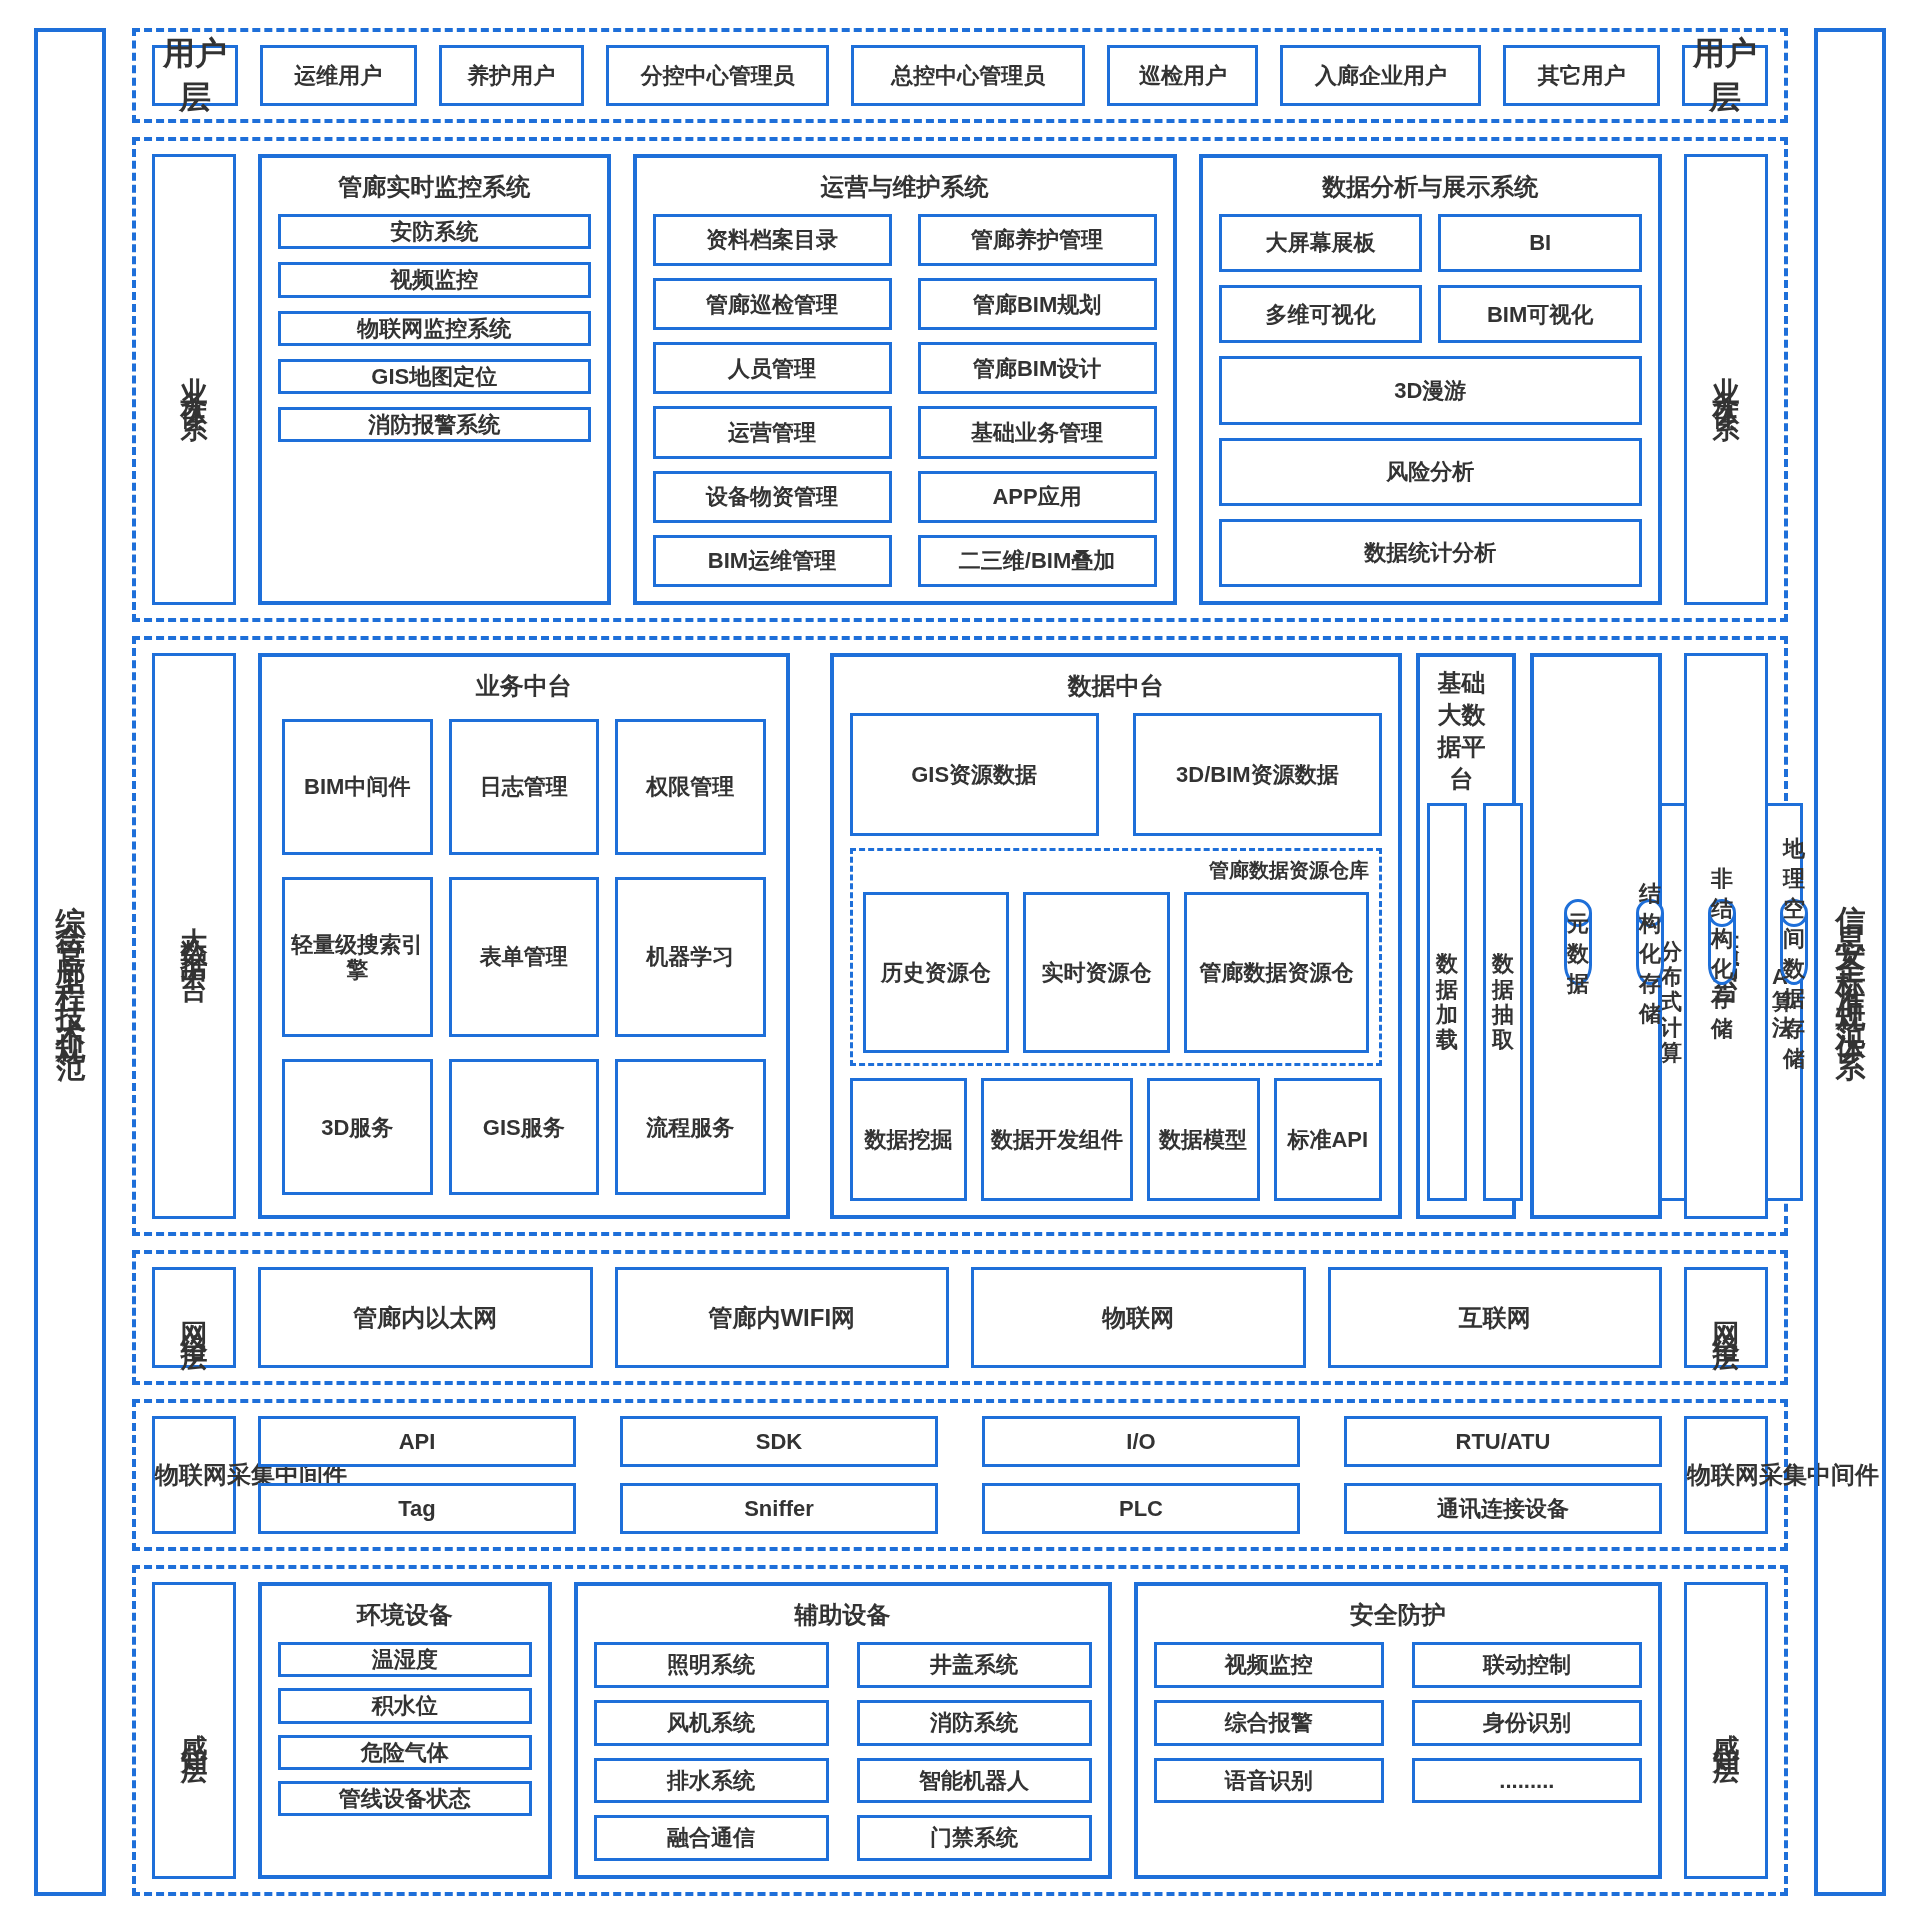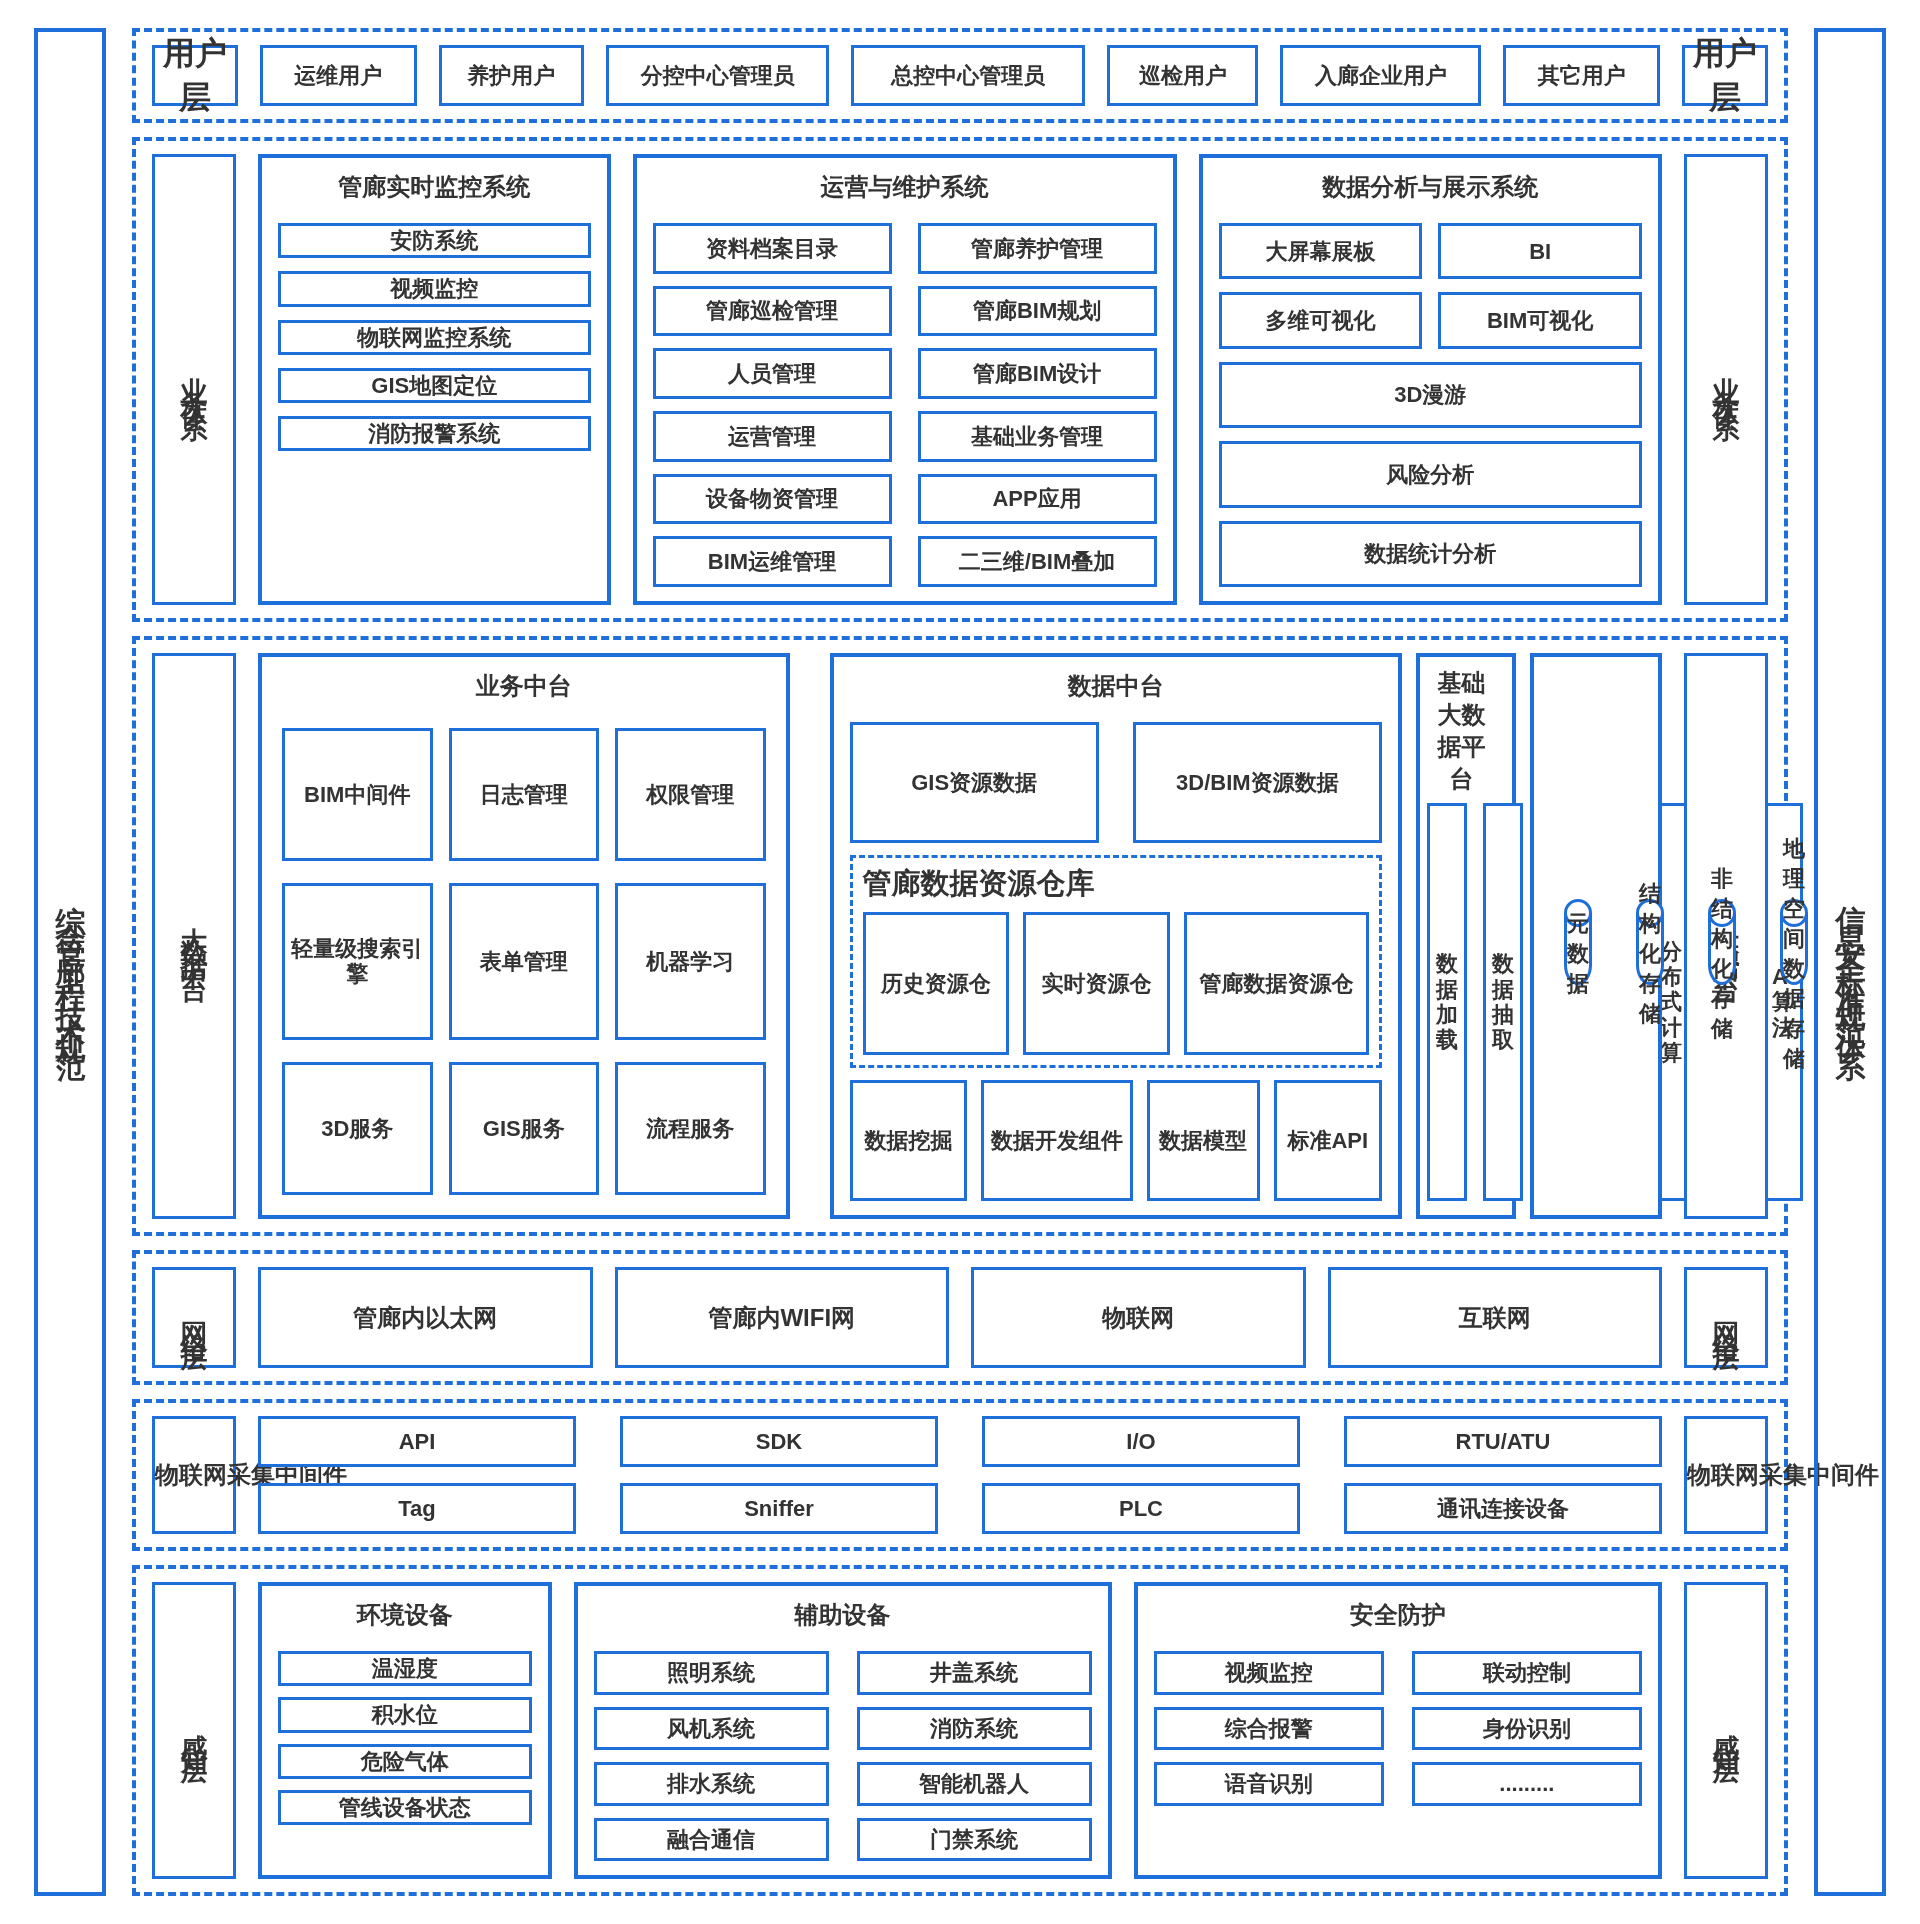--- a/index.html
+++ b/index.html
@@ -57,39 +57,39 @@
   
   .ibox{
     border:3px solid var(--blue);box-sizing:border-box;background:#fff;
     display:flex;align-items:center;justify-content:center;
     text-align:center;font-size:22px;line-height:1.15;padding:2px 6px;
   }
   .gbox{
     border:4px solid var(--blue);box-sizing:border-box;background:#fff;
     display:flex;flex-direction:column;padding:8px 16px 14px;min-width:0;
   }
-  .gtitle{flex:0 0 auto;text-align:center;font-size:24px;padding:5px 0 20px;}
+  .gtitle{flex:0 0 auto;text-align:center;font-size:24px;padding:5px 0 11px;}
   .col{display:flex;flex-direction:column;gap:13px;flex:1;}
   .grid2{display:grid;grid-template-columns:1fr 1fr;gap:12px 26px;flex:1;}
   .grid3{display:grid;grid-template-columns:1fr 1fr 1fr;gap:22px 16px;flex:1;align-content:stretch;padding:6px 4px;}
   .grid4x2{display:grid;grid-template-columns:repeat(4,1fr);gap:16px 44px;flex:1;}
   .grid2x4{display:grid;grid-template-columns:1fr 1fr;grid-template-rows:repeat(4,1fr);gap:12px 28px;flex:1;}
   .hrow{display:flex;gap:16px;}
   
   .bigdata-center{flex:1;display:flex;flex-direction:row;gap:14px;min-width:0;}
   .bigdata-toprow{flex:1;display:flex;gap:40px;min-height:0;}
   .biz-mid{flex:48 1 0;}
   .data-mid{flex:52 1 0;}
   .data-mid-body{flex:1;display:flex;flex-direction:column;gap:12px;}
   .data-mid-body .hrow{flex:1;}
   .warehouse{
     border:3px dashed var(--blue);box-sizing:border-box;
     display:flex;flex-direction:column;padding:4px 10px 10px;gap:6px;flex:1.6;
   }
-  .wtitle{text-align:left;font-size:29px;padding:2px 0;}
+  .wtitle{text-align:right;font-size:20px;padding:2px 0;}
   .platform{flex:0 0 100px;padding-left:7px;}
   .platform .hrow{flex:1;}
   .storage{
     flex:0 0 132px;flex-direction:row;align-items:center;
     gap:44px;padding:16px 30px 4px;
   }
   
   .cyl{
     position:relative;flex:1;height:72px;margin-top:14px;background:#fff;
     border:3px solid var(--blue);border-top:none;

